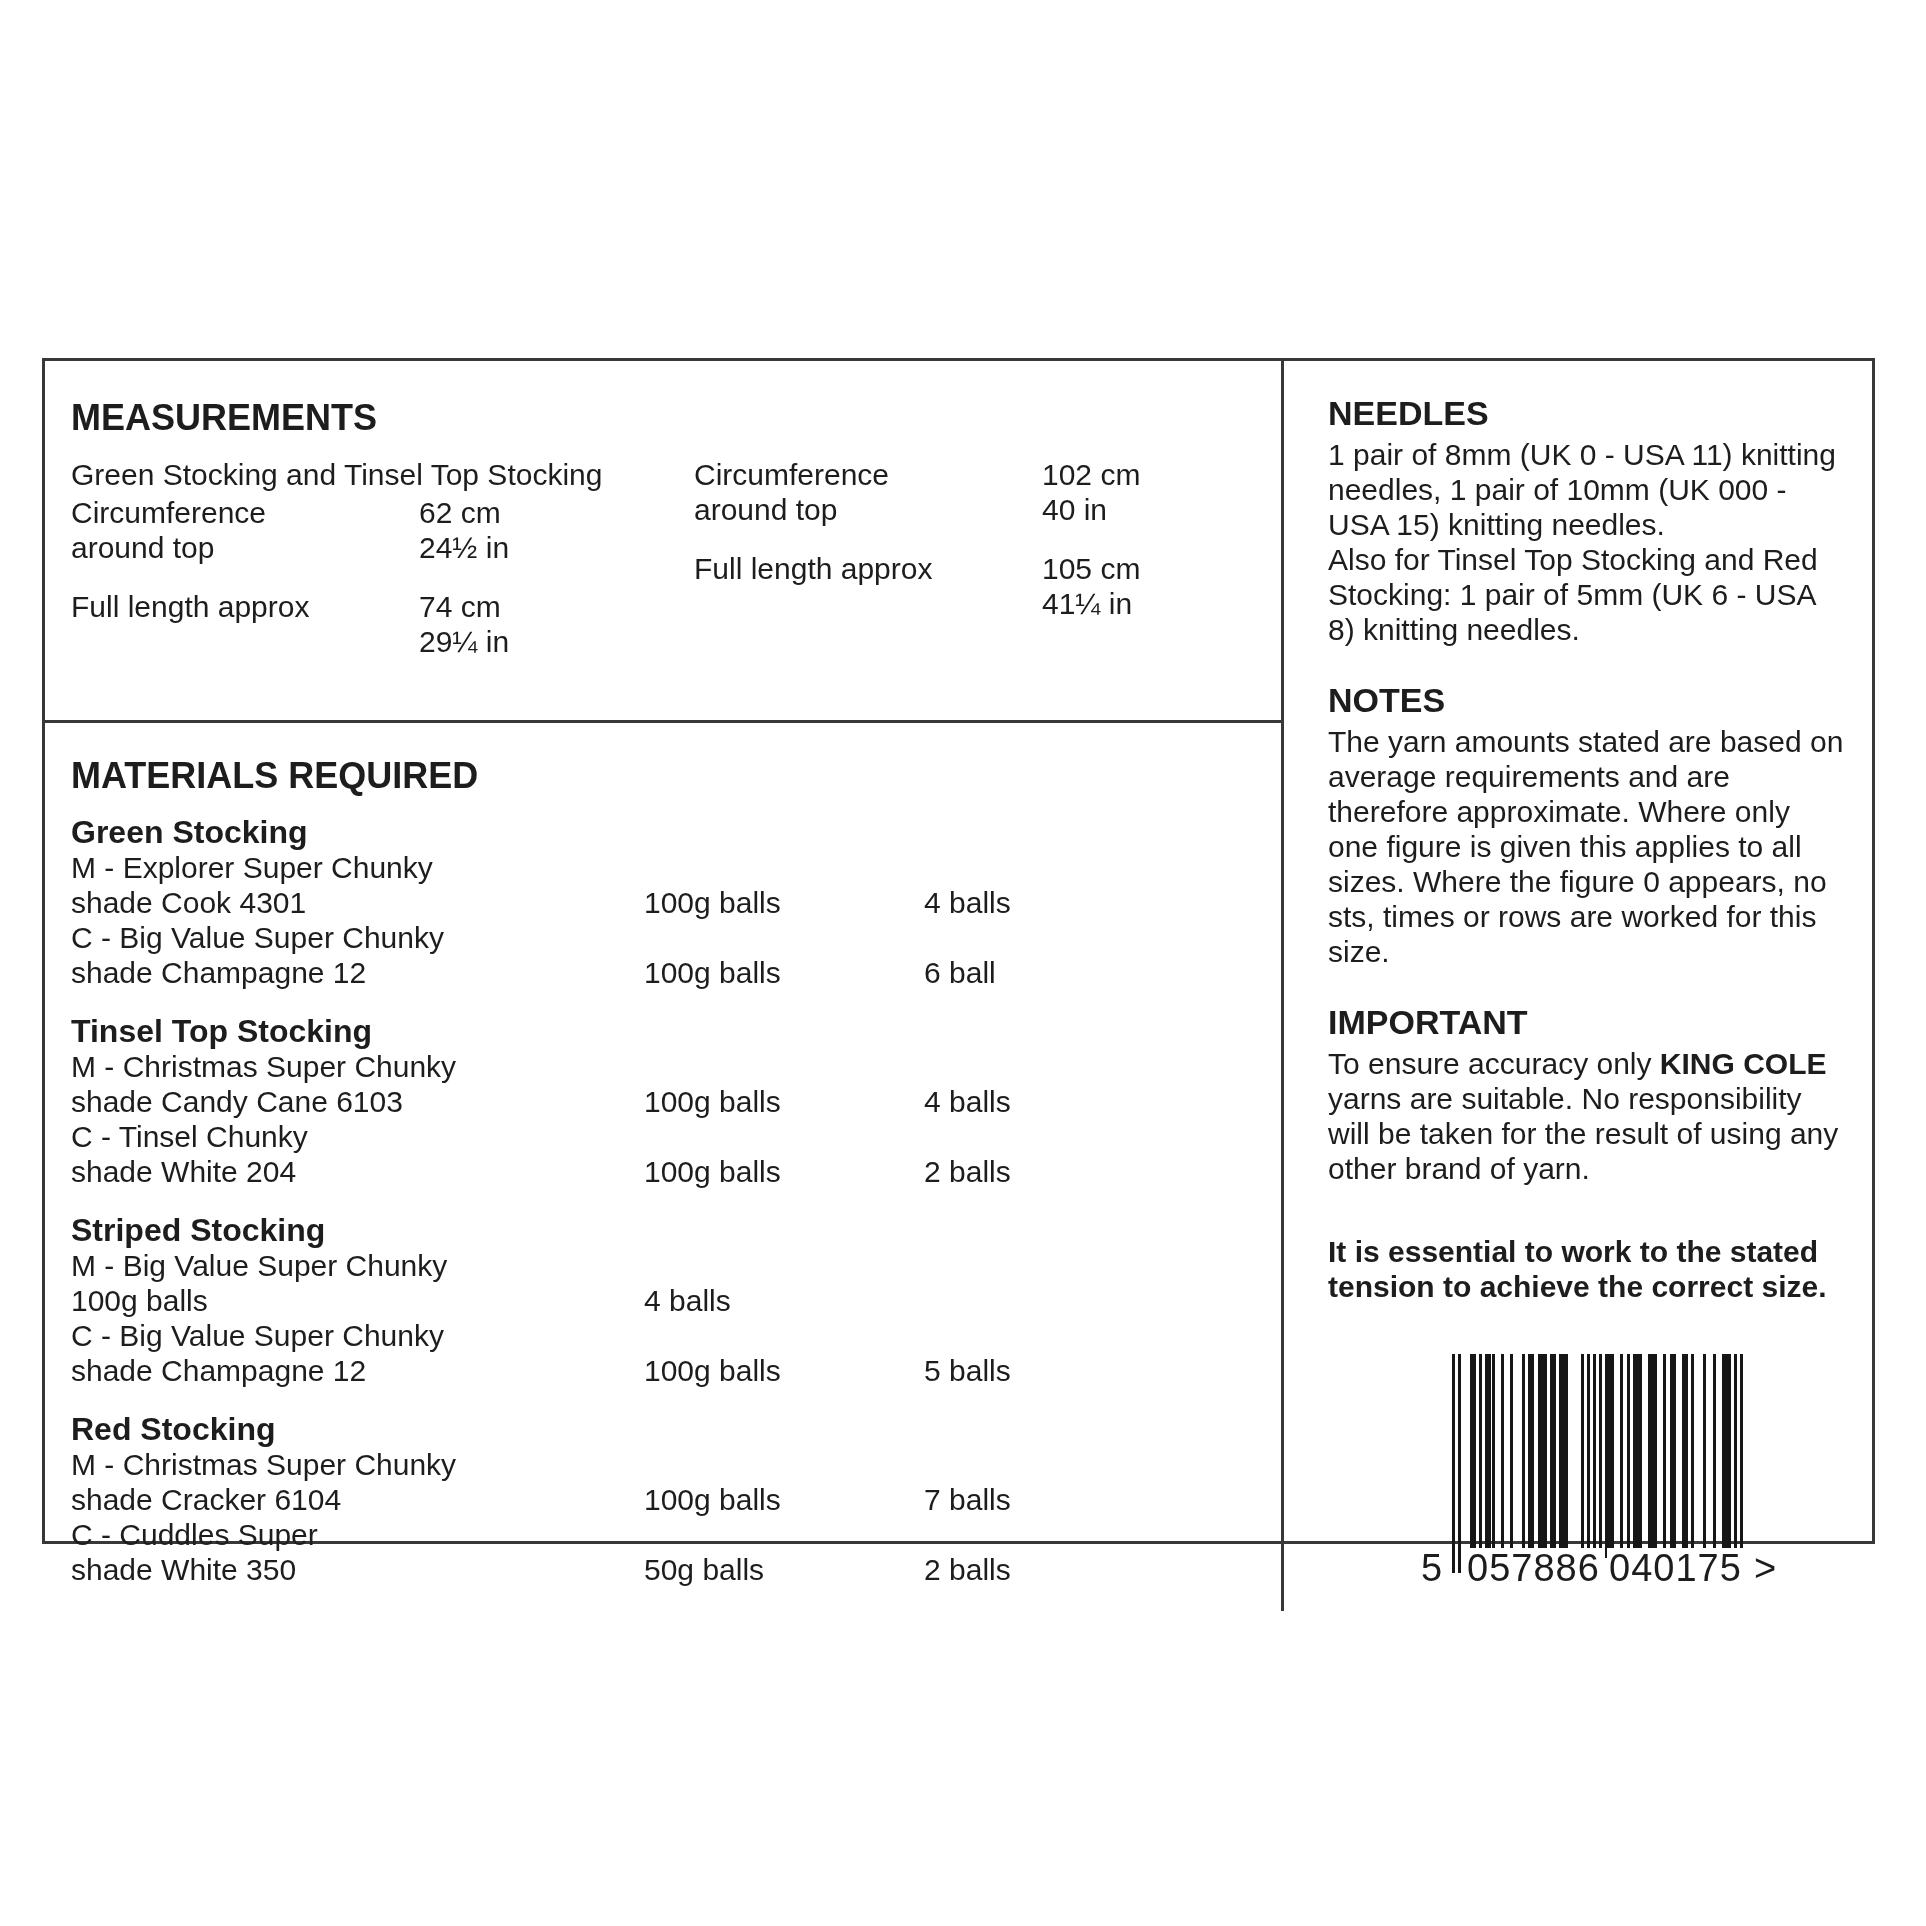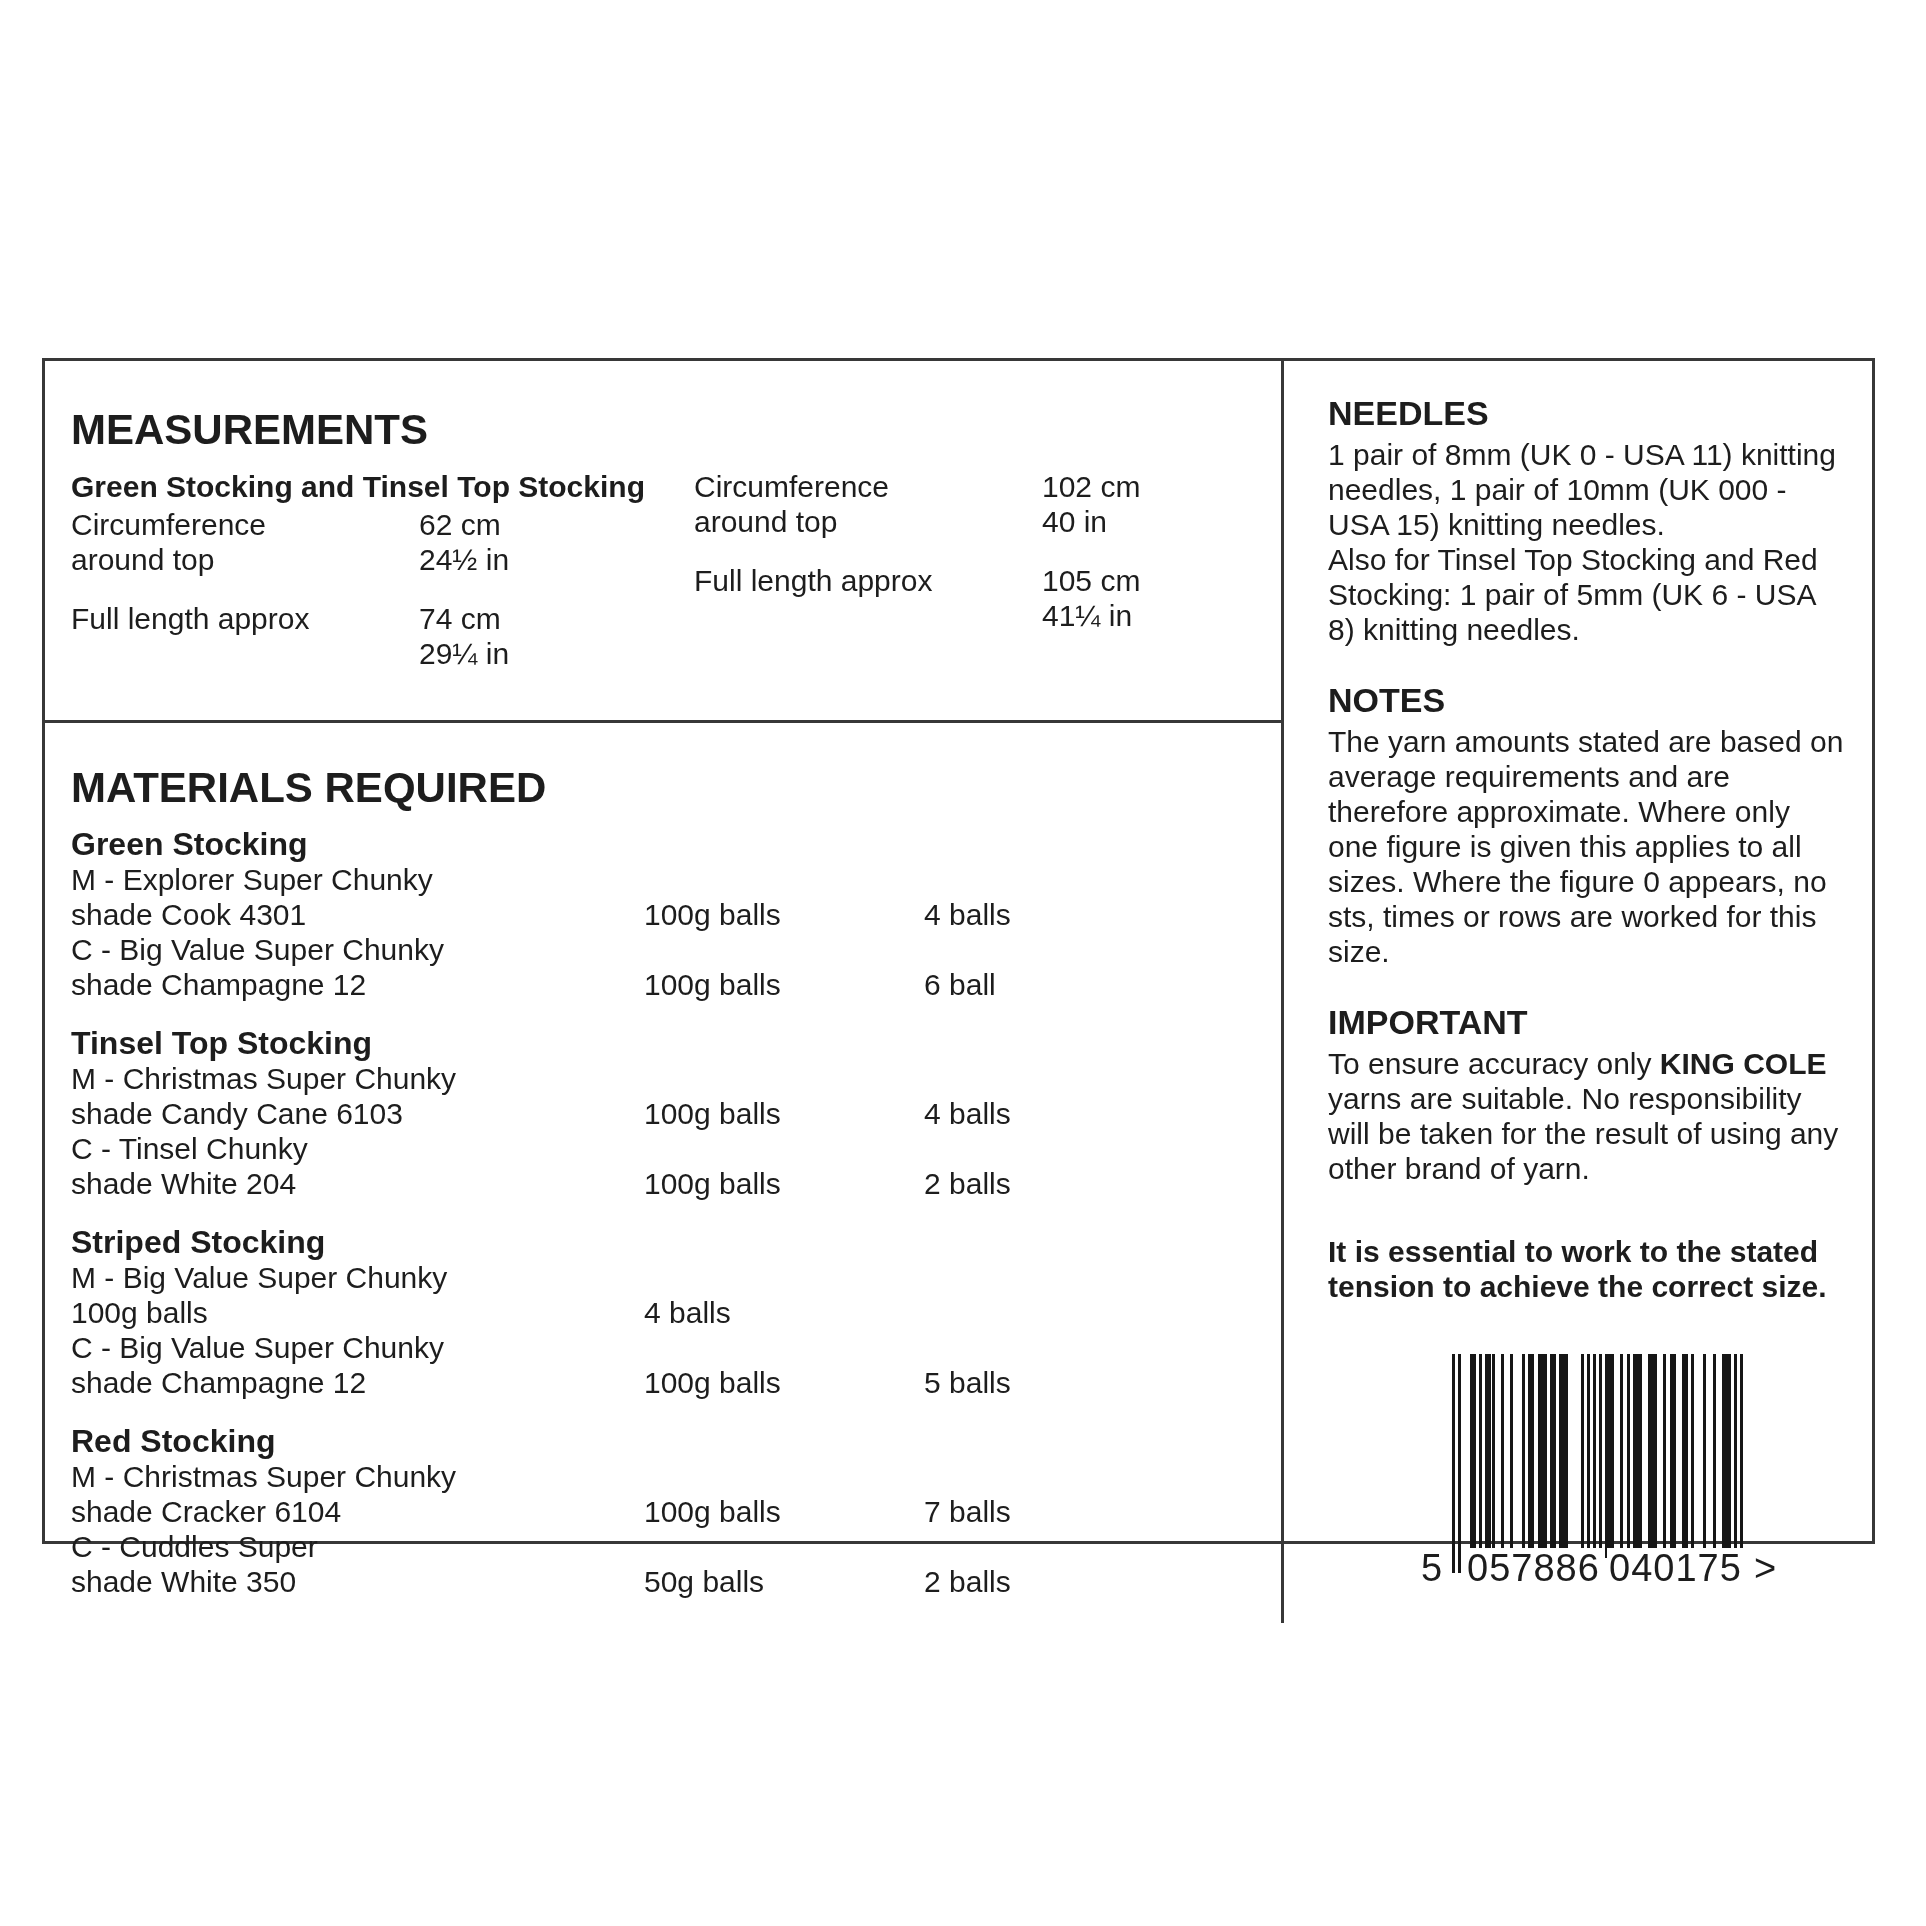--- a/index.html
+++ b/index.html
@@ -11,27 +11,27 @@
   .doc-box{
     position:absolute;left:42px;top:358px;width:1833px;height:1186px;
     box-sizing:border-box;border:3px solid #383838;
     display:grid;grid-template-columns:1239px 1fr;background:#fff;
   }
   .left-col{display:flex;flex-direction:column;border-right:3px solid #383838;min-width:0;}
   .meas-cell{height:362px;box-sizing:border-box;border-bottom:3px solid #383838;padding:34px 10px 0 26px;}
   .mat-cell{flex:1;padding:30px 10px 0 26px;}
   .right-col{padding:33px 24px 0 22px;min-width:0;margin-left:22px;}
 
-  .sec-title{font-size:42px;font-weight:bold;margin:16px 0 20px 0;line-height:38px;}
+  .sec-title{font-size:36px;font-weight:bold;margin:4px 0 20px 0;line-height:38px;}
   .rc-title{font-size:34px;font-weight:bold;margin:0 0 5px 0;line-height:38px;}
 
   .meas-groups{display:flex;}
   .meas-group{width:623px;flex:0 0 auto;}
   .meas-group:last-child{width:auto;flex:1 1 auto;}
-  .meas-title{font-size:30px;font-weight:bold;line-height:36px;margin-bottom:2px;}
+  .meas-title{font-size:30px;font-weight:normal;line-height:36px;margin-bottom:2px;}
   .meas-row{display:grid;grid-template-columns:348px auto;font-size:30px;line-height:35px;}
   .meas-gap{height:24px;}
 
   .mat-block{margin-bottom:24px;}
   .mat-heading{font-size:32px;font-weight:bold;line-height:35px;}
   .mat-line{font-size:30px;line-height:35px;}
   .mat-row{display:grid;grid-template-columns:573px 280px auto;font-size:30px;line-height:35px;}
 
   .rc-section{margin-bottom:34px;}
   .rc-p{font-size:30px;line-height:35px;margin:0;white-space:pre-line;}

